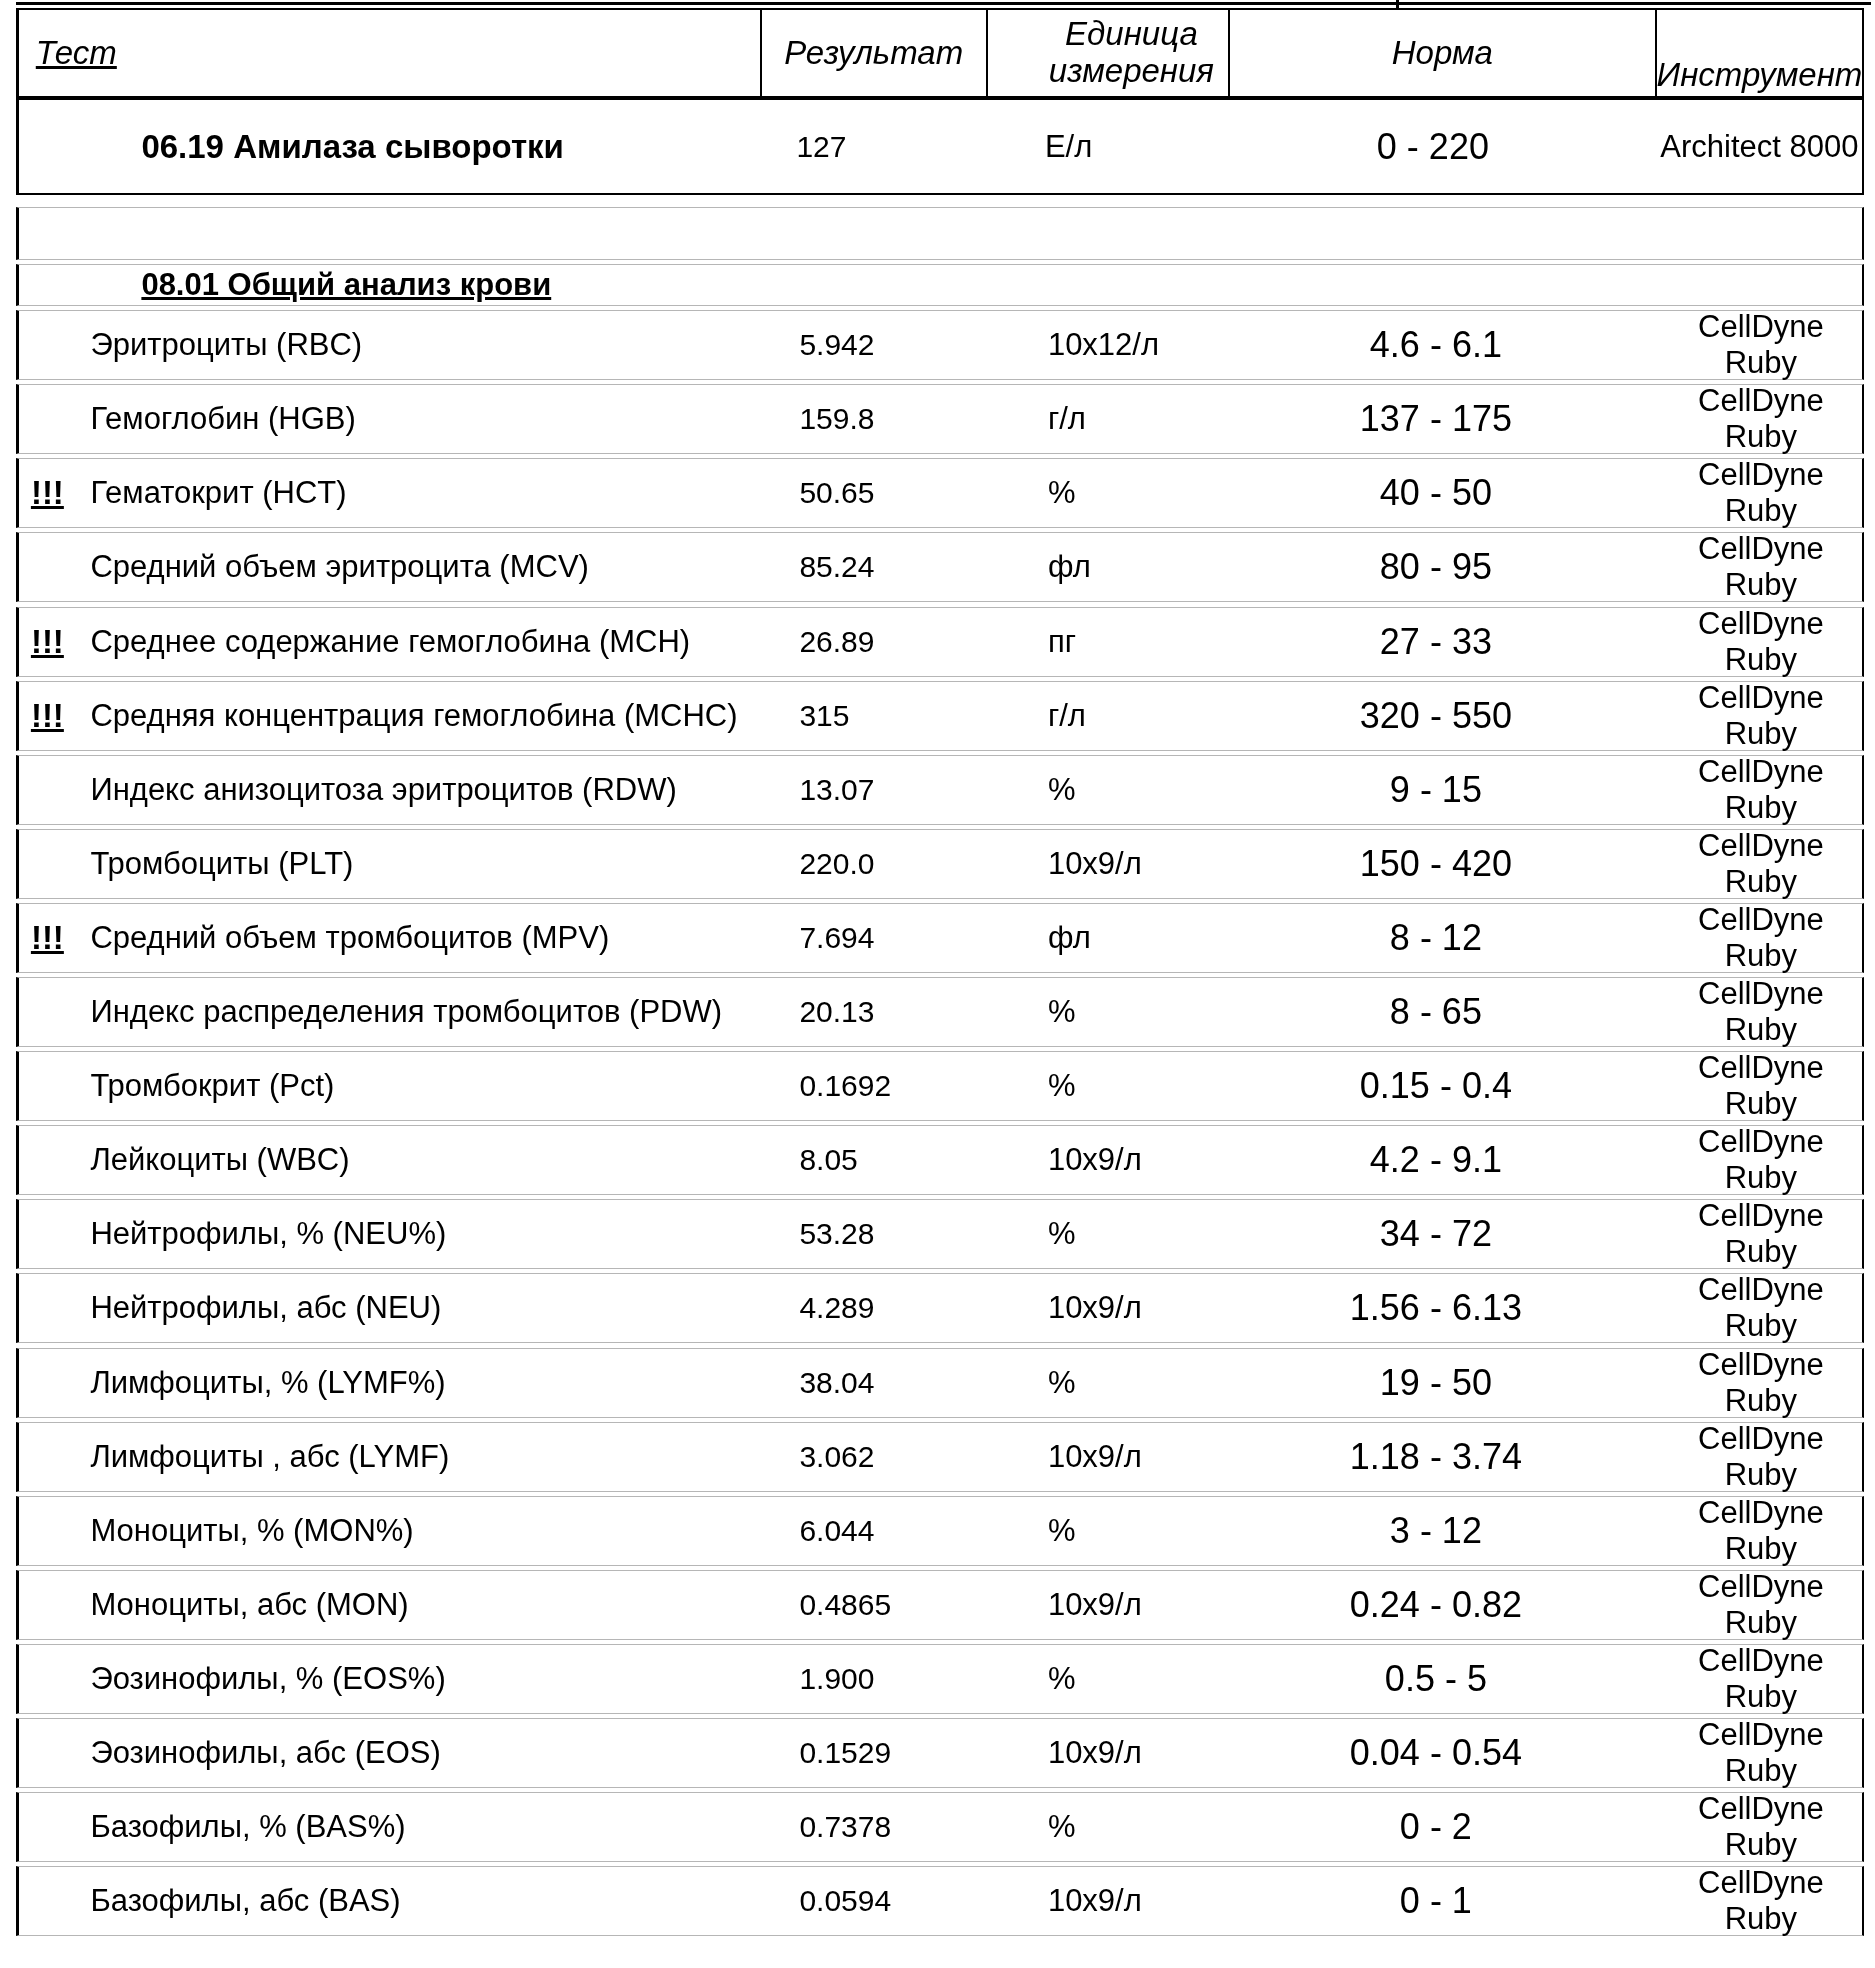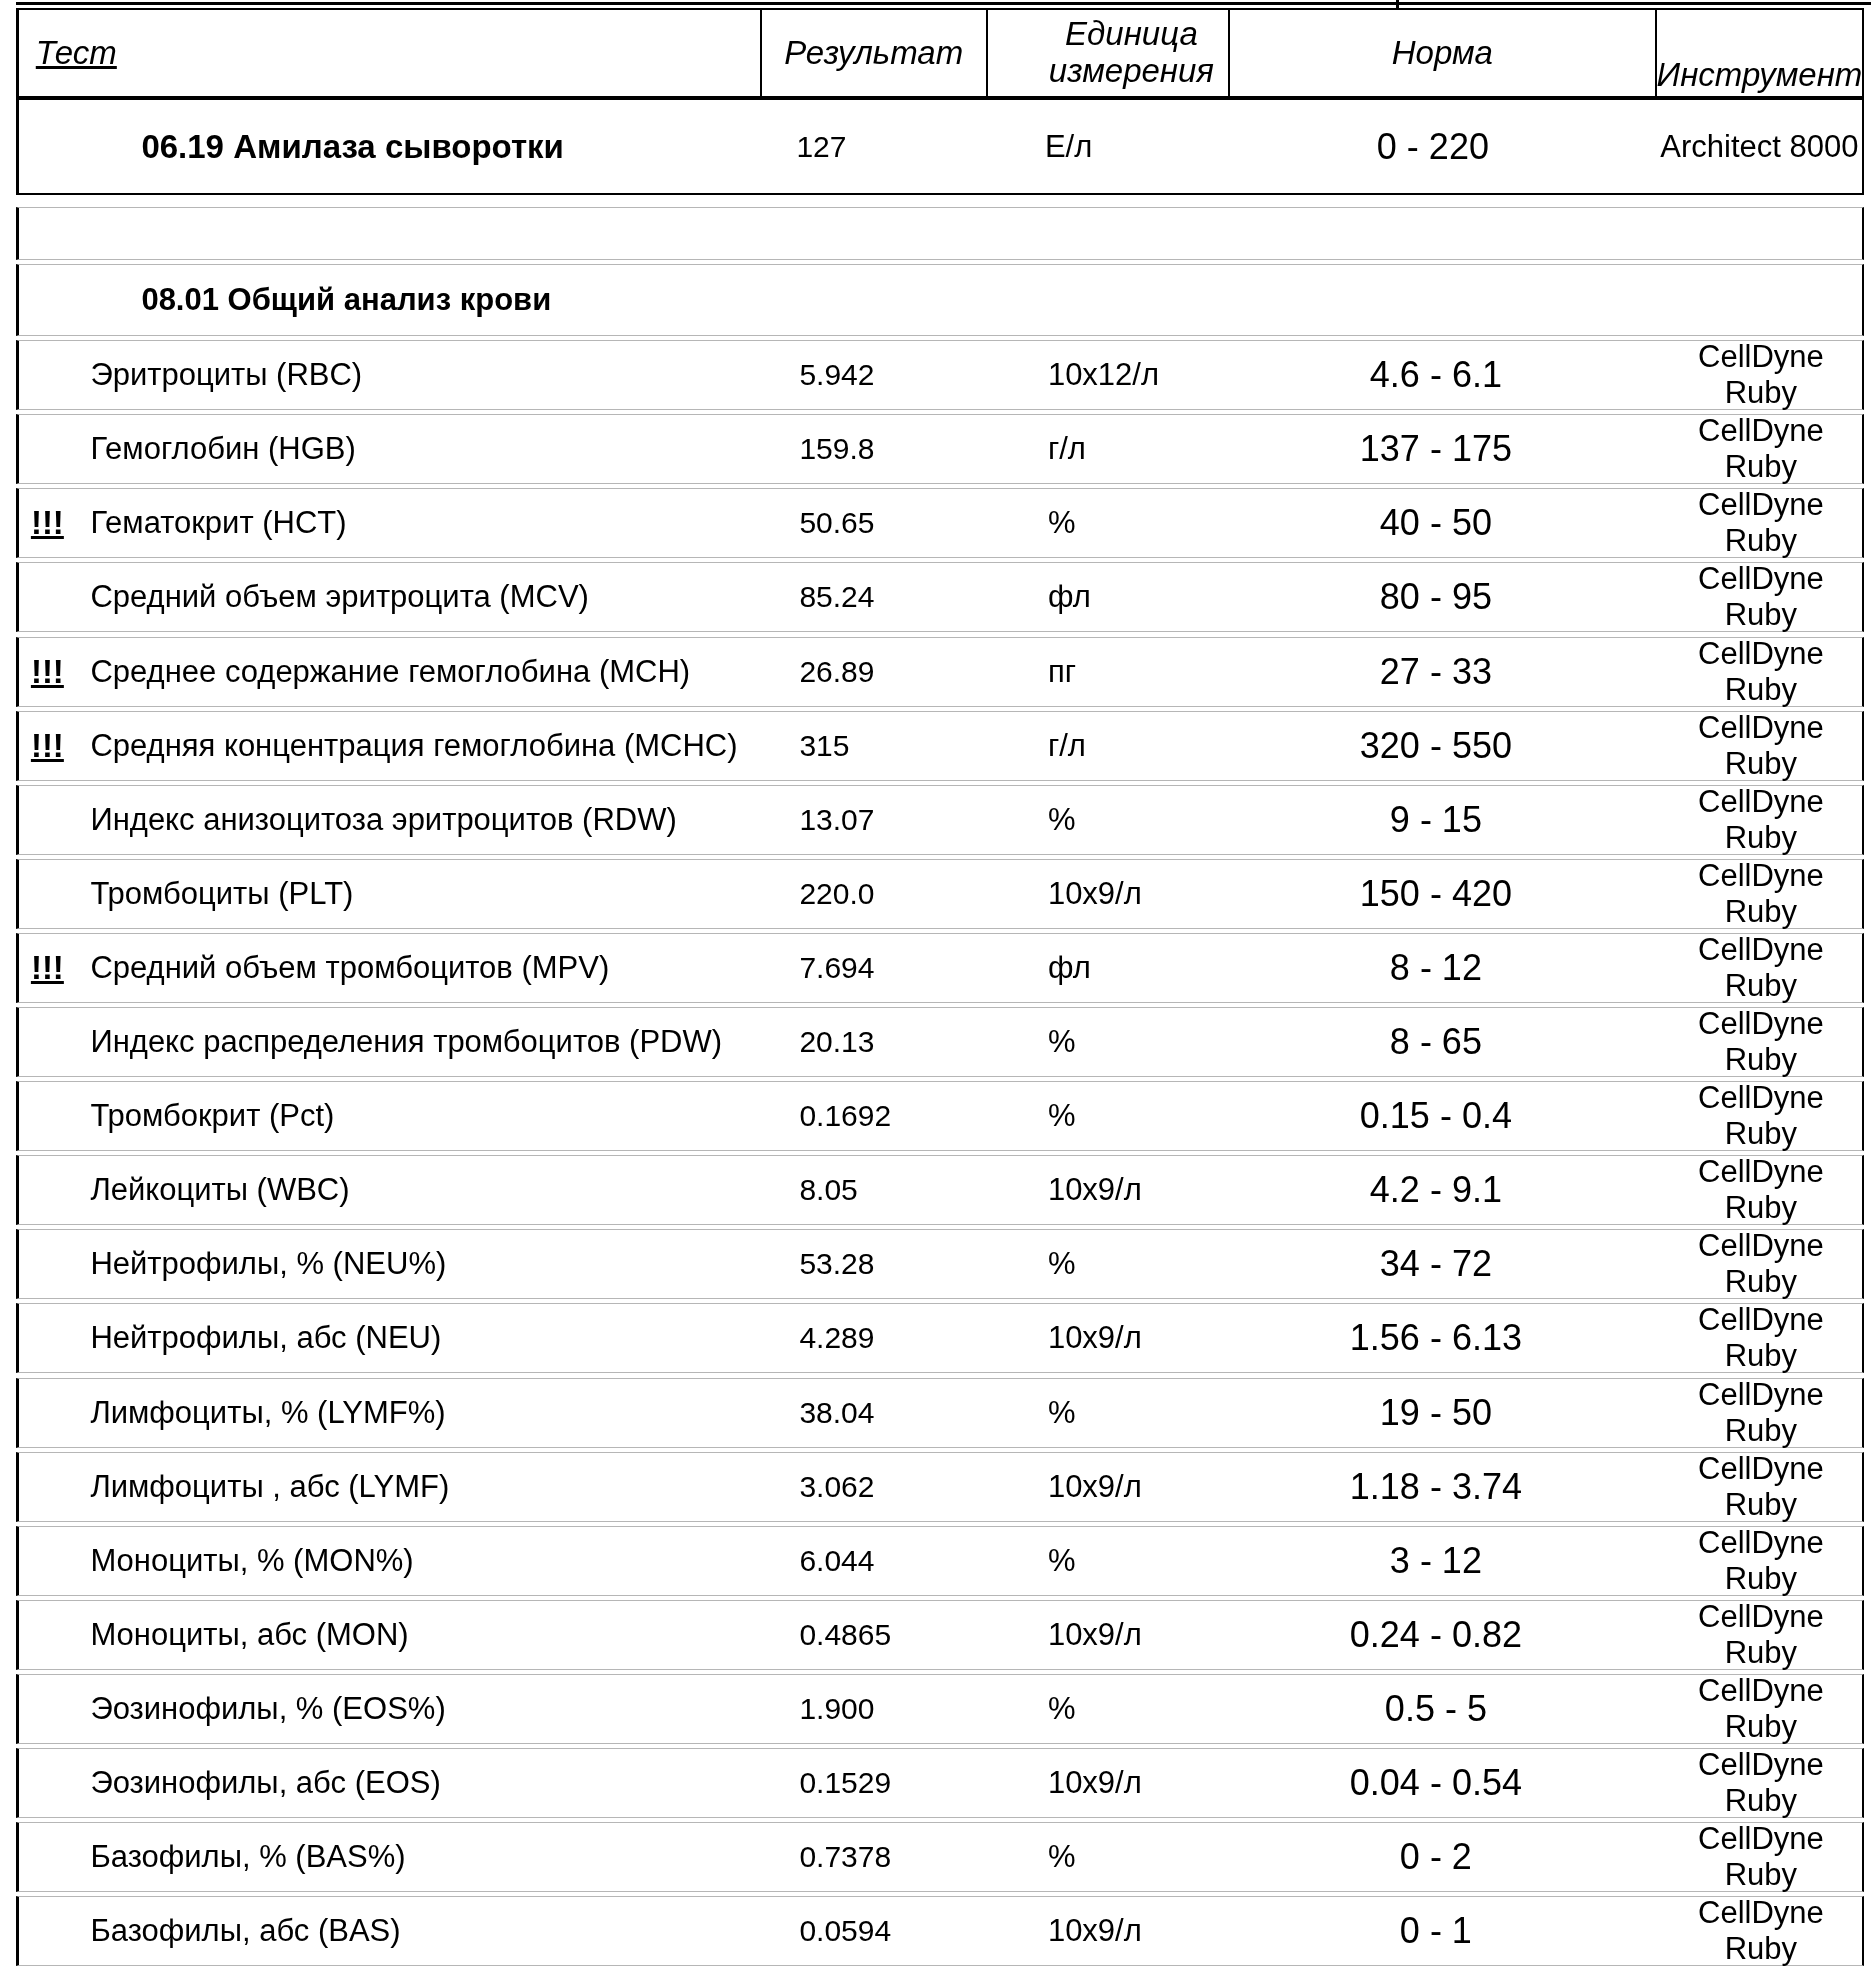--- a/index.html
+++ b/index.html
@@ -42,21 +42,21 @@
   .c-instr { flex:1; text-align:center; font-size:31px; }
 
   
   .t2 { position:absolute; left:16.4px; top:207px; width:1848px; }
   .row {
     display:flex; align-items:center; background:#fff;
     border:1.6px solid #b6b6b6; border-left:3.3px solid #000; border-right:2.5px solid #000;
     margin-bottom:4.1px;
   }
   .row-empty { height:53px; }
-  .row-section { height:72px; }
+  .row-section { height:42px;text-decoration:underline; }
   .row-data { height:70px; }
   .section-title { font-weight:bold; font-size:31px; padding-left:122px; }
   .flag {
     position:absolute; left:11.5px; top:50%; transform:translateY(-50%);
     font-weight:bold; font-size:33px; text-decoration:underline;
   }
 </style>
 </head>
 <body>
 

